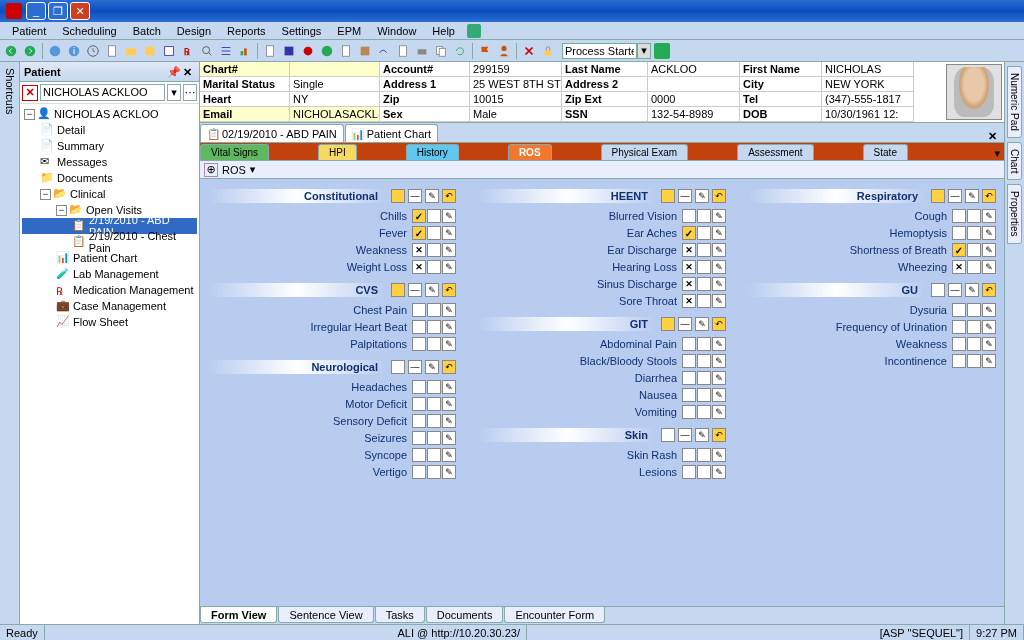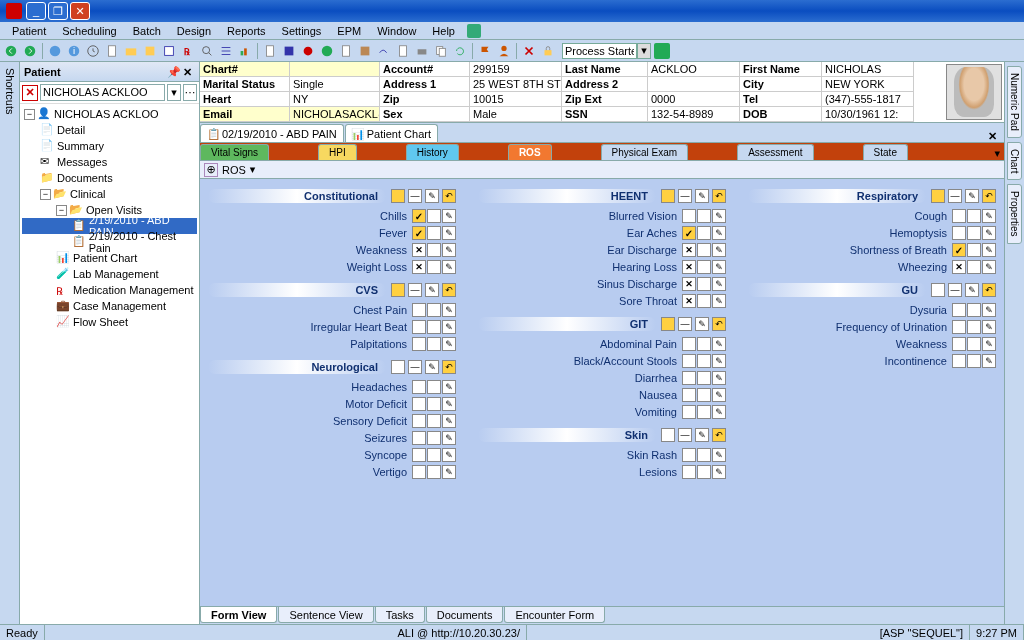--- a/index.html
+++ b/index.html
@@ -629,21 +629,21 @@
                   <div class="ibtn curve">↶</div>
                 </div>
               </div>
               <div class="row">
                 <div class="lbl">Abdominal Pain</div>
                 <div class="cbx"></div>
                 <div class="cbx"></div>
                 <div class="ibtn pencil">✎</div>
               </div>
               <div class="row">
-                <div class="lbl">Black/Account Stools</div>
+                <div class="lbl">Black/Bloody Stools</div>
                 <div class="cbx"></div>
                 <div class="cbx"></div>
                 <div class="ibtn pencil">✎</div>
               </div>
               <div class="row">
                 <div class="lbl">Diarrhea</div>
                 <div class="cbx"></div>
                 <div class="cbx"></div>
                 <div class="ibtn pencil">✎</div>
               </div>

